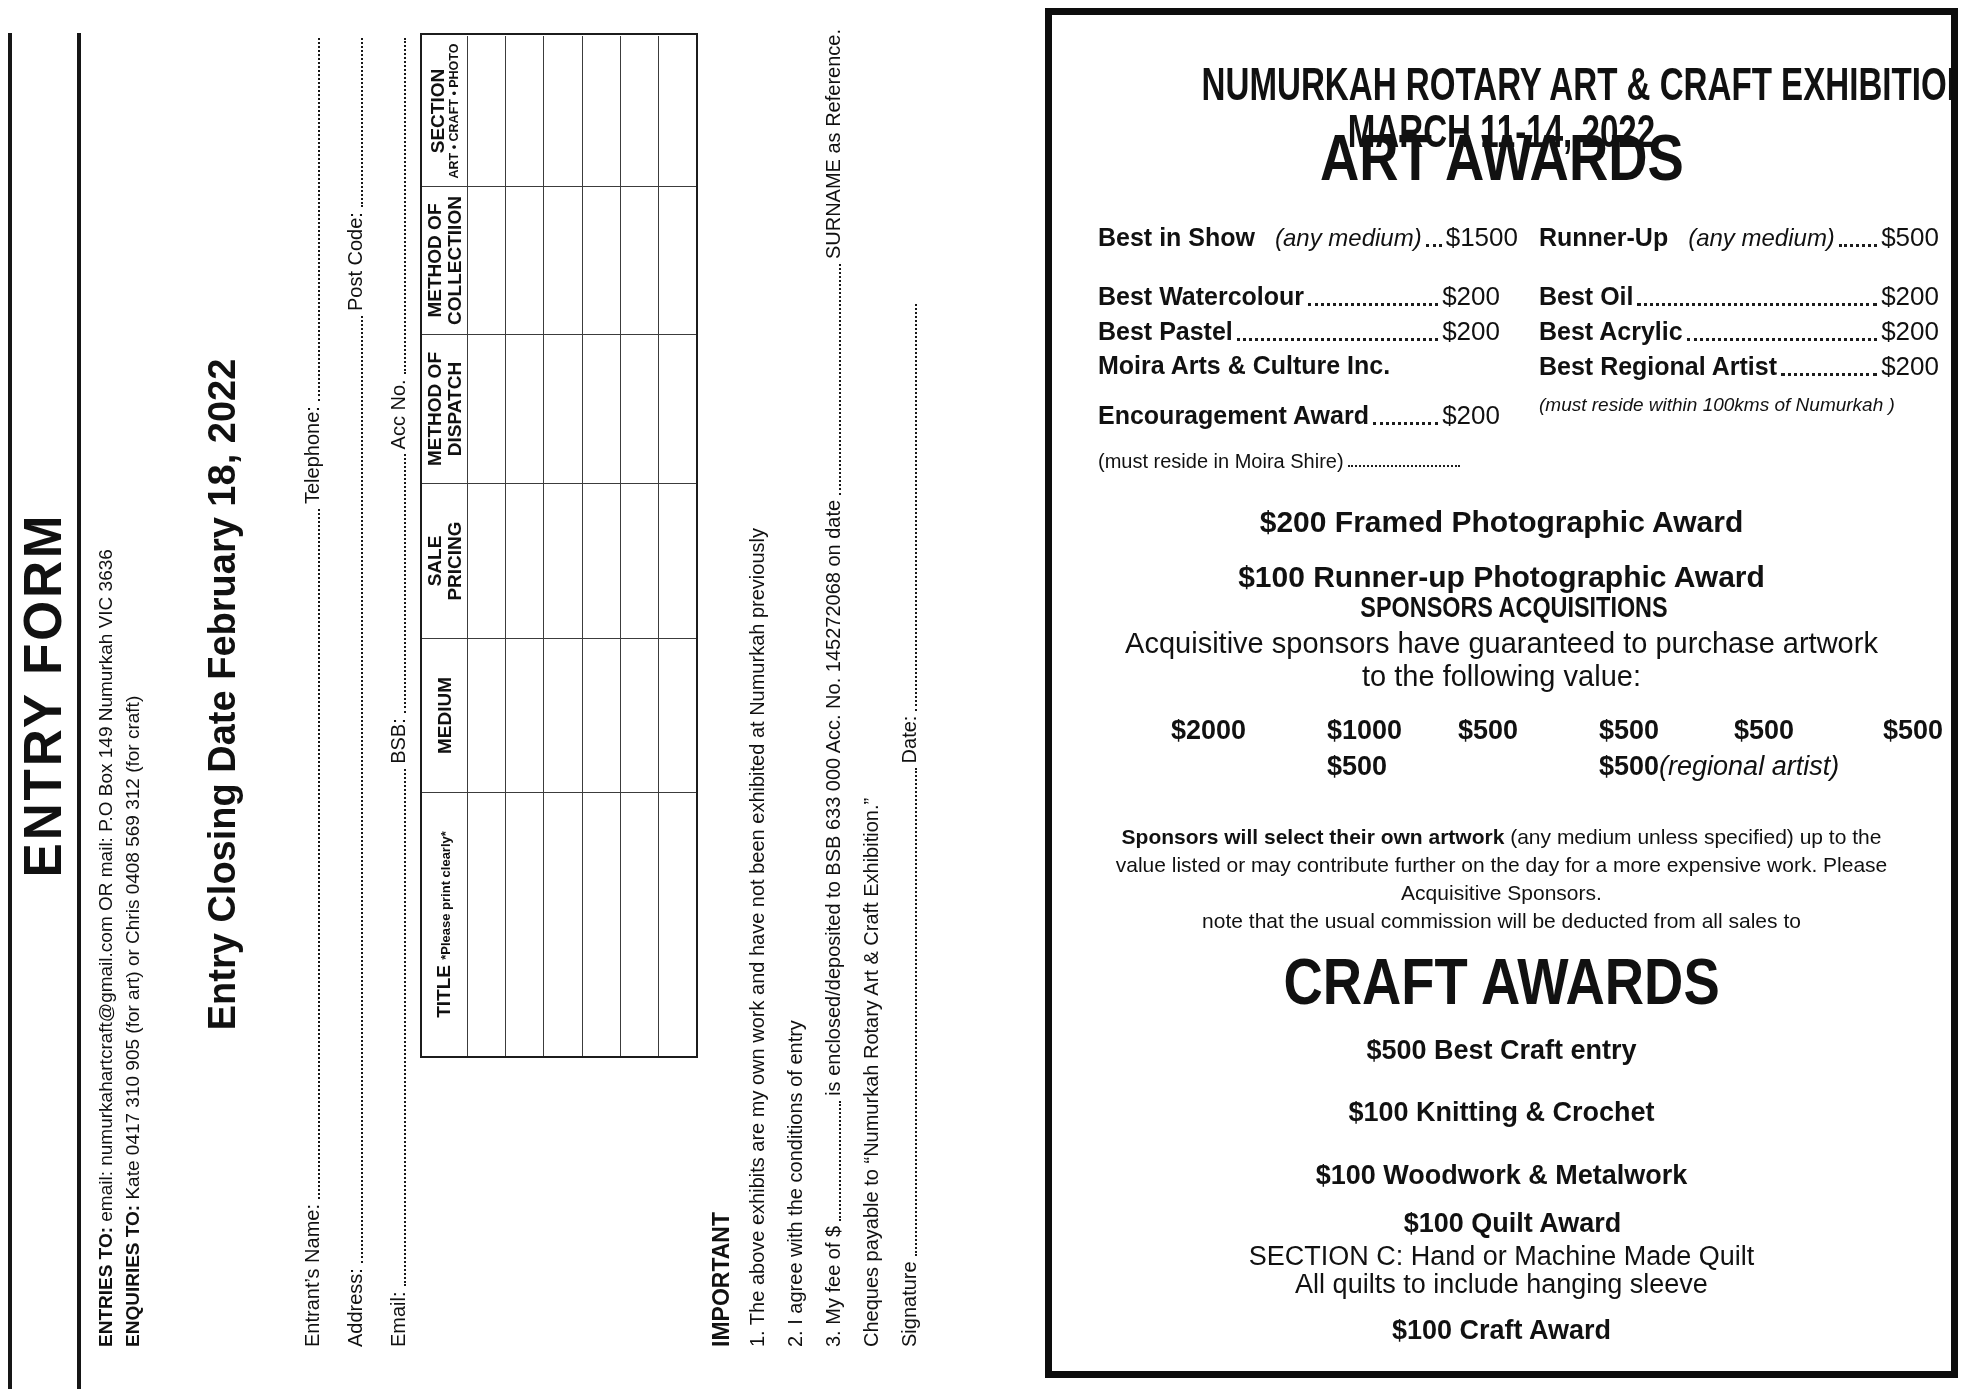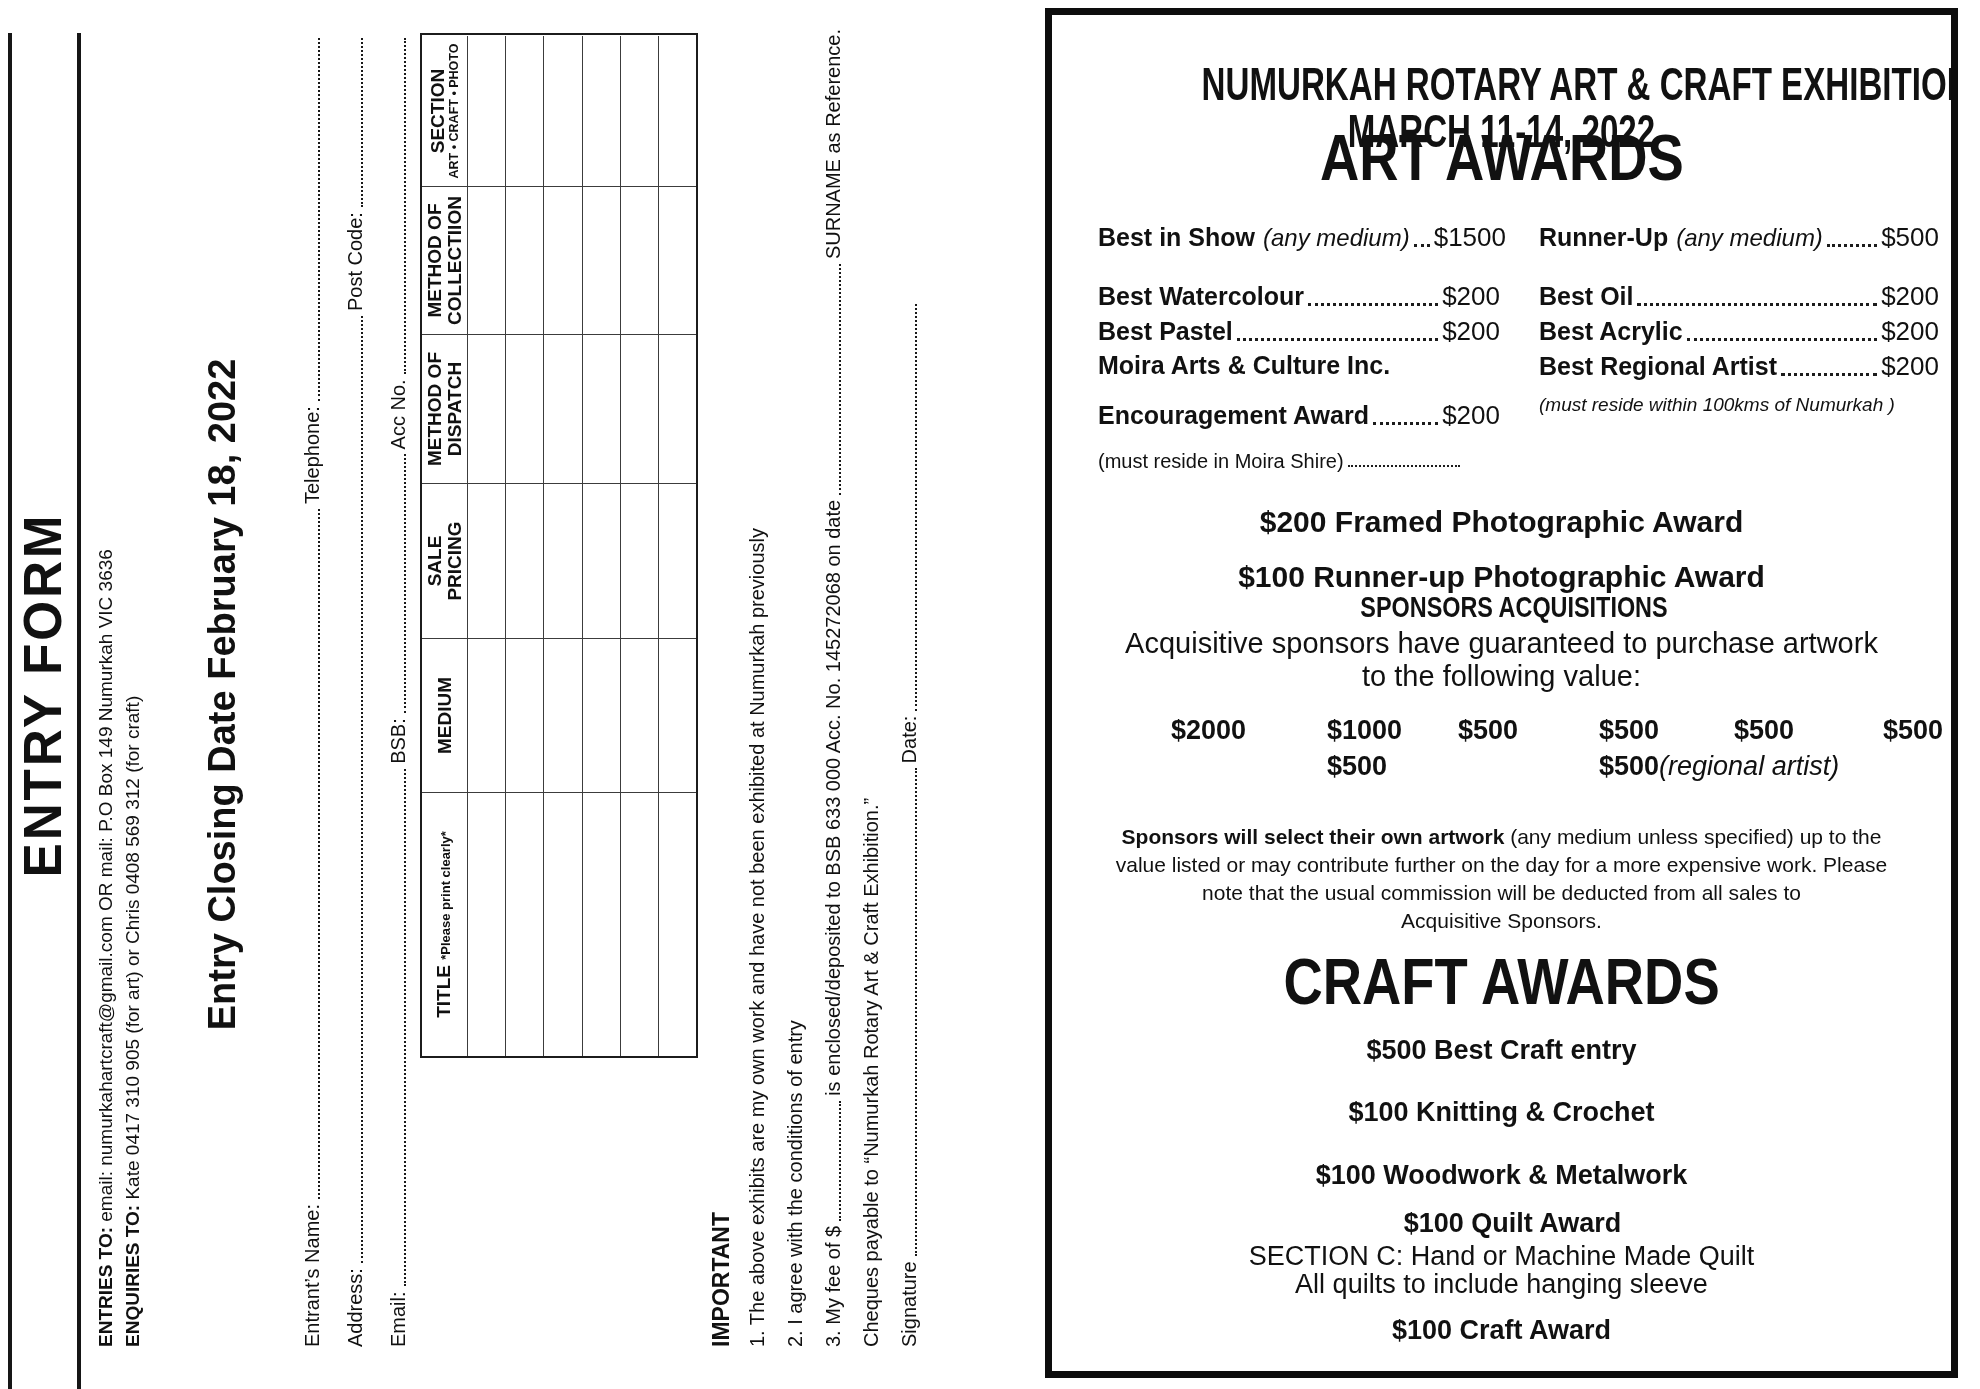--- a/index.html
+++ b/index.html
@@ -56,21 +56,21 @@
   .cond3 { display:inline-block; transform:scaleX(.78); }
   .ptitle { font-size:46px; font-weight:bold; }
   .t1 { top:42px; } .t2 { top:89px; }
   .artH { top:106px; font-size:64px; font-weight:bold; }
 
   .acol { position:absolute; top:207px; }
   .acolL { left:46px; width:402px; }
   .acolR { left:487px; width:400px; }
   .arow { position:absolute; left:0; width:100%; display:flex; align-items:baseline; }
   .aw-label { font-weight:bold; font-size:25px; white-space:nowrap; }
-  .aw-paren { font-style:italic; font-size:24px; margin-left:8px; white-space:nowrap; }
+  .aw-paren { font-style:italic; font-size:24px; margin-left:20px; white-space:nowrap; }
   .aw-dots { flex:1; border-bottom:3px dotted #1c1c1c; align-self:flex-end; margin:0 4px 6px 4px; min-width:16px; }
   .aw-price { font-size:26px; white-space:nowrap; }
   .aw-note { font-size:20px; white-space:nowrap; }
   .aw-noteI { font-size:19px; font-style:italic; white-space:nowrap; }
   .Lr1 { top:0; } .Lr2 { top:59px; } .Lr3 { top:94px; } .Lr4 { top:129px; }
   .Lr5 { top:178px; } .Lr6 { top:228px; }
   .Rr1 { top:0; } .Rr2 { top:59px; } .Rr3 { top:94px; } .Rr4 { top:129px; } .Rr5 { top:172px; }
 
   .photo { font-size:30px; font-weight:bold; }
   .p1 { top:490px; } .p2 { top:545px; }
@@ -295,22 +295,22 @@
     <span class="val" style="left:406px;top:700px">$500</span>
     <span class="val" style="left:547px;top:700px">$500</span>
     <span class="val" style="left:682px;top:700px">$500</span>
     <span class="val" style="left:831px;top:700px">$500</span>
     <span class="val" style="left:275px;top:736px">$500</span>
     <span class="val" style="left:547px;top:736px"><span>$500</span><span class="valNote">(regional artist)</span></span>
 
     <div class="para" style="top:808px">
       <div><b>Sponsors will select their own artwork</b><span> (any medium unless specified) up to the</span></div>
       <div>value listed or may contribute further on the day for a more expensive work. Please</div>
+      <div>Acquisitive Sponsors.</div>
       <div>note that the usual commission will be deducted from all sales to</div>
-      <div>Acquisitive Sponsors.</div>
     </div>
 
     <div class="pc craftH">
       <span class="cond2">CRAFT AWARDS</span>
     </div>
     <div class="pc craftB cw1">$500 Best Craft entry</div>
     <div class="pc craftB cw2">$100 Knitting &amp; Crochet</div>
     <div class="pc craftB cw3">$100 Woodwork &amp; Metalwork</div>
     <div class="pc craftB cw4">$100 Quilt Award</div>
     <div class="pc craftR cw4a">SECTION C: Hand or Machine Made Quilt</div>

